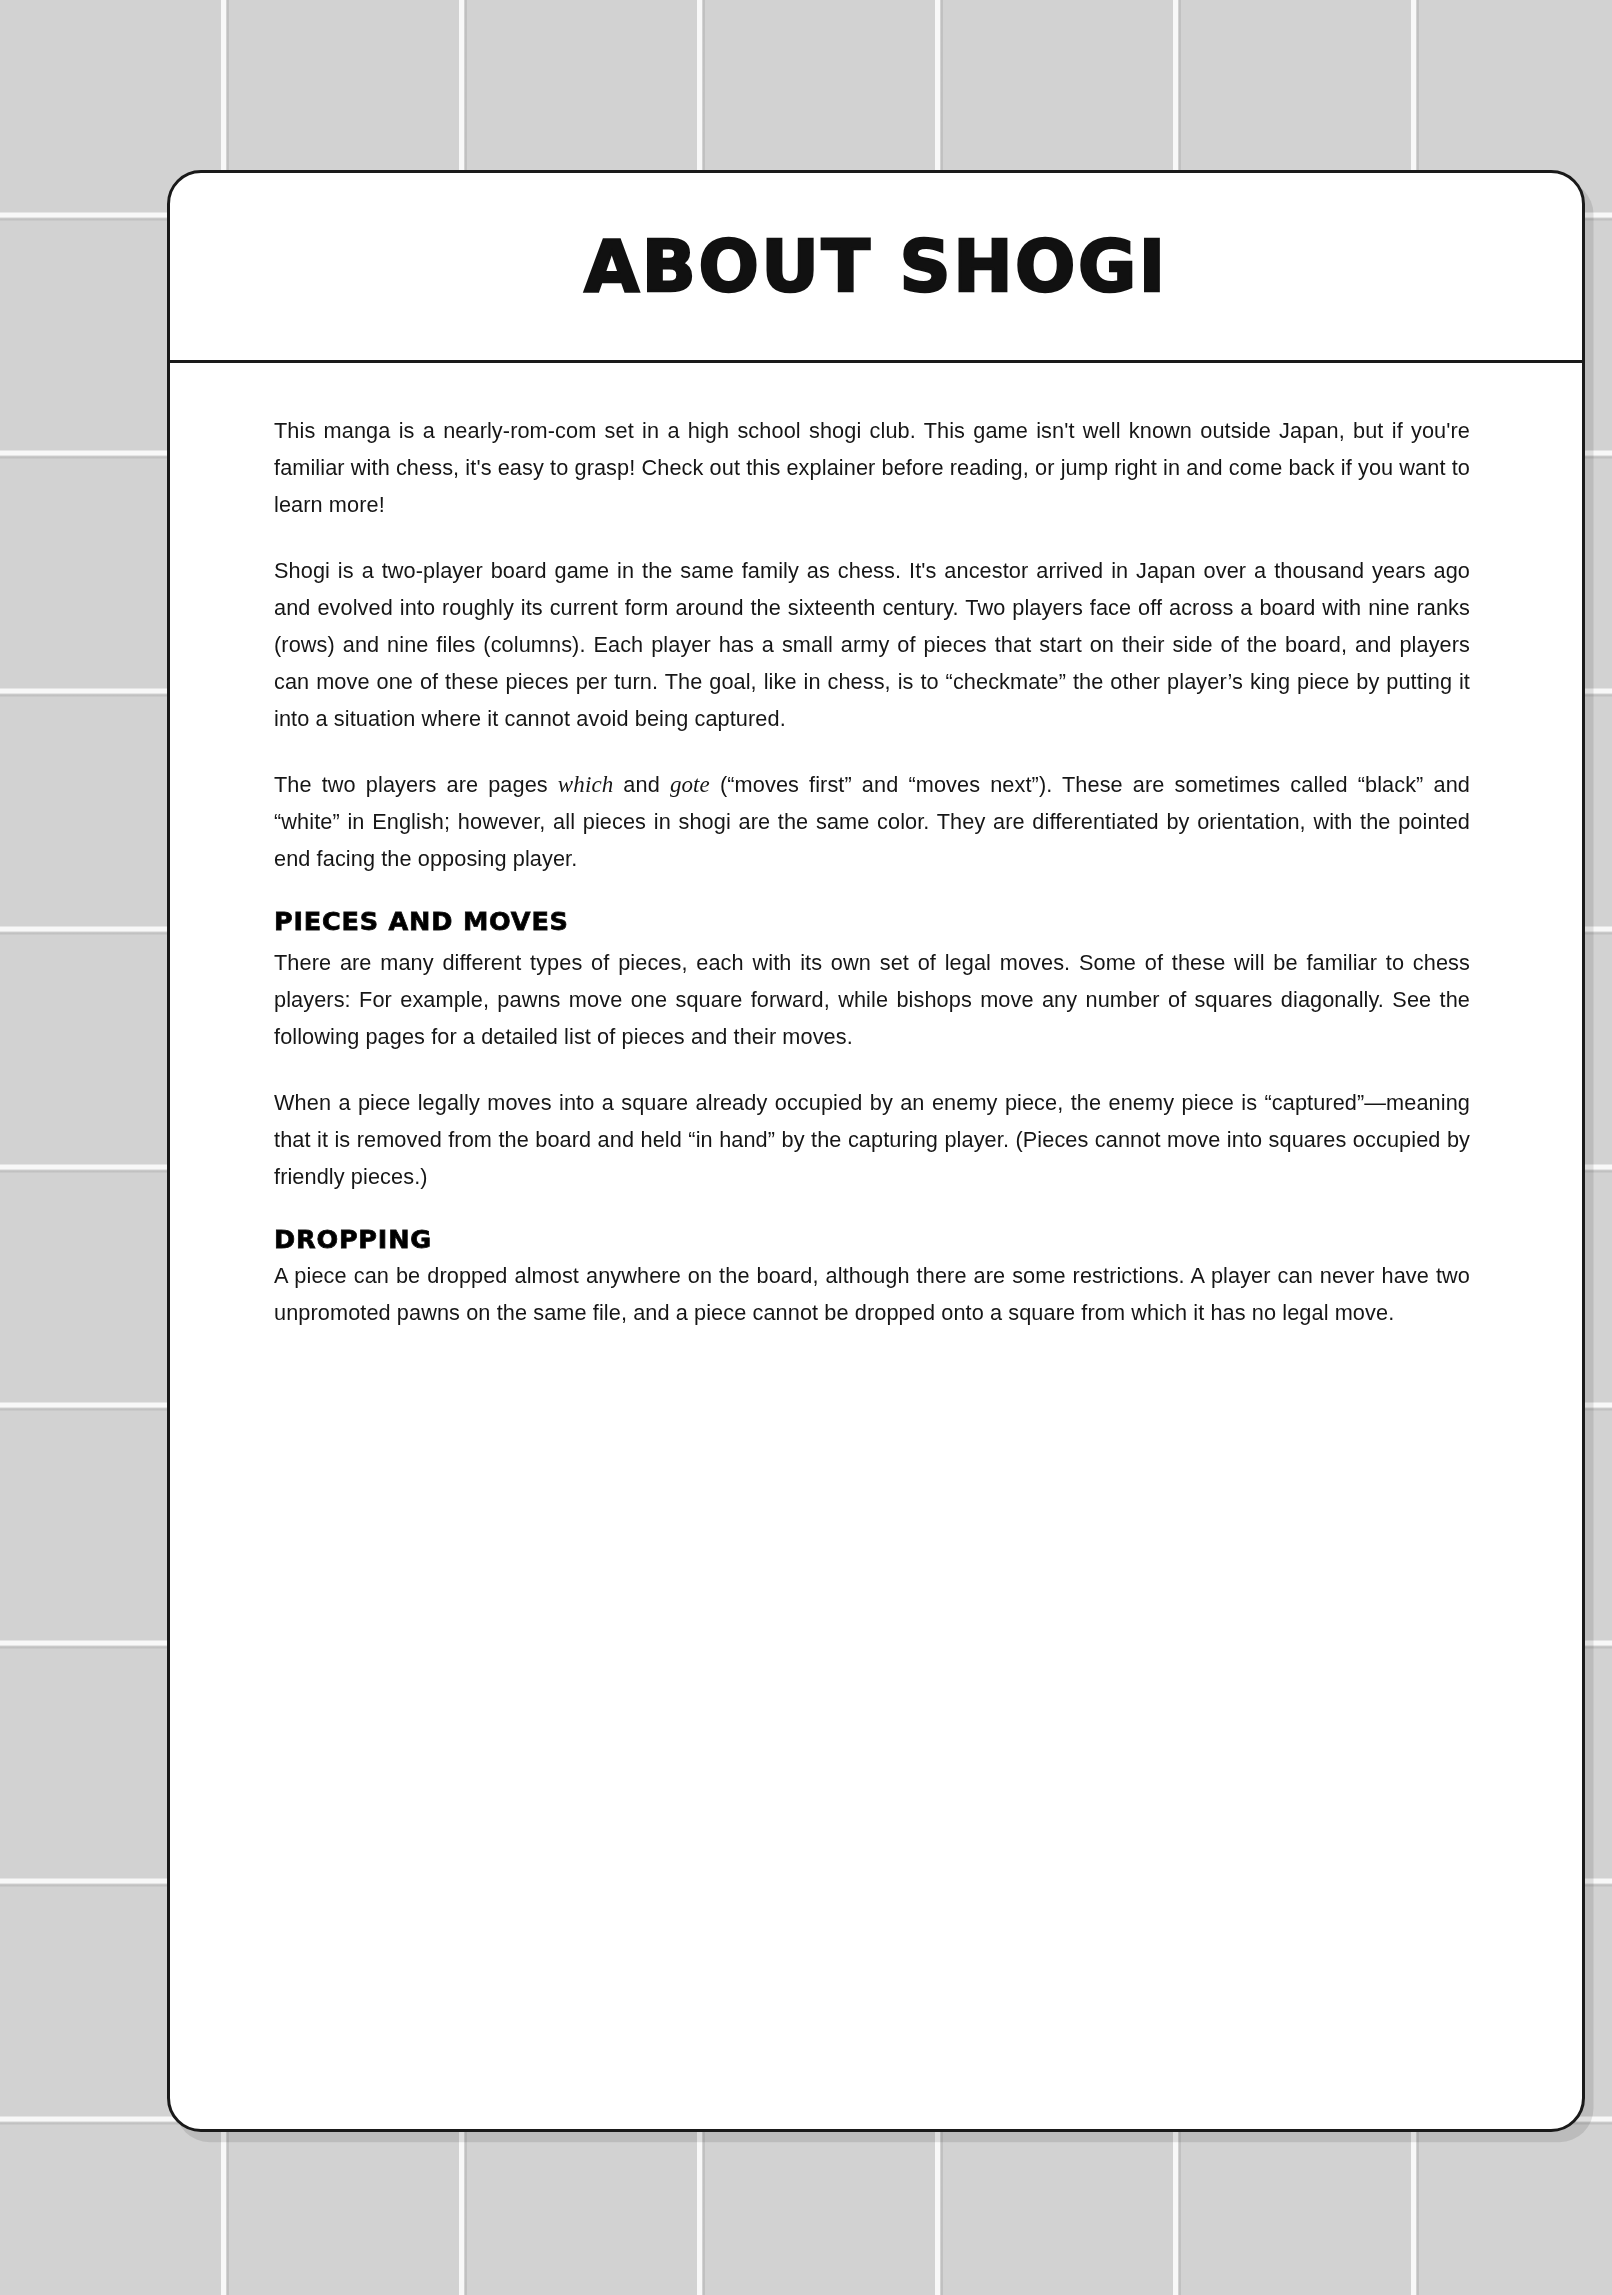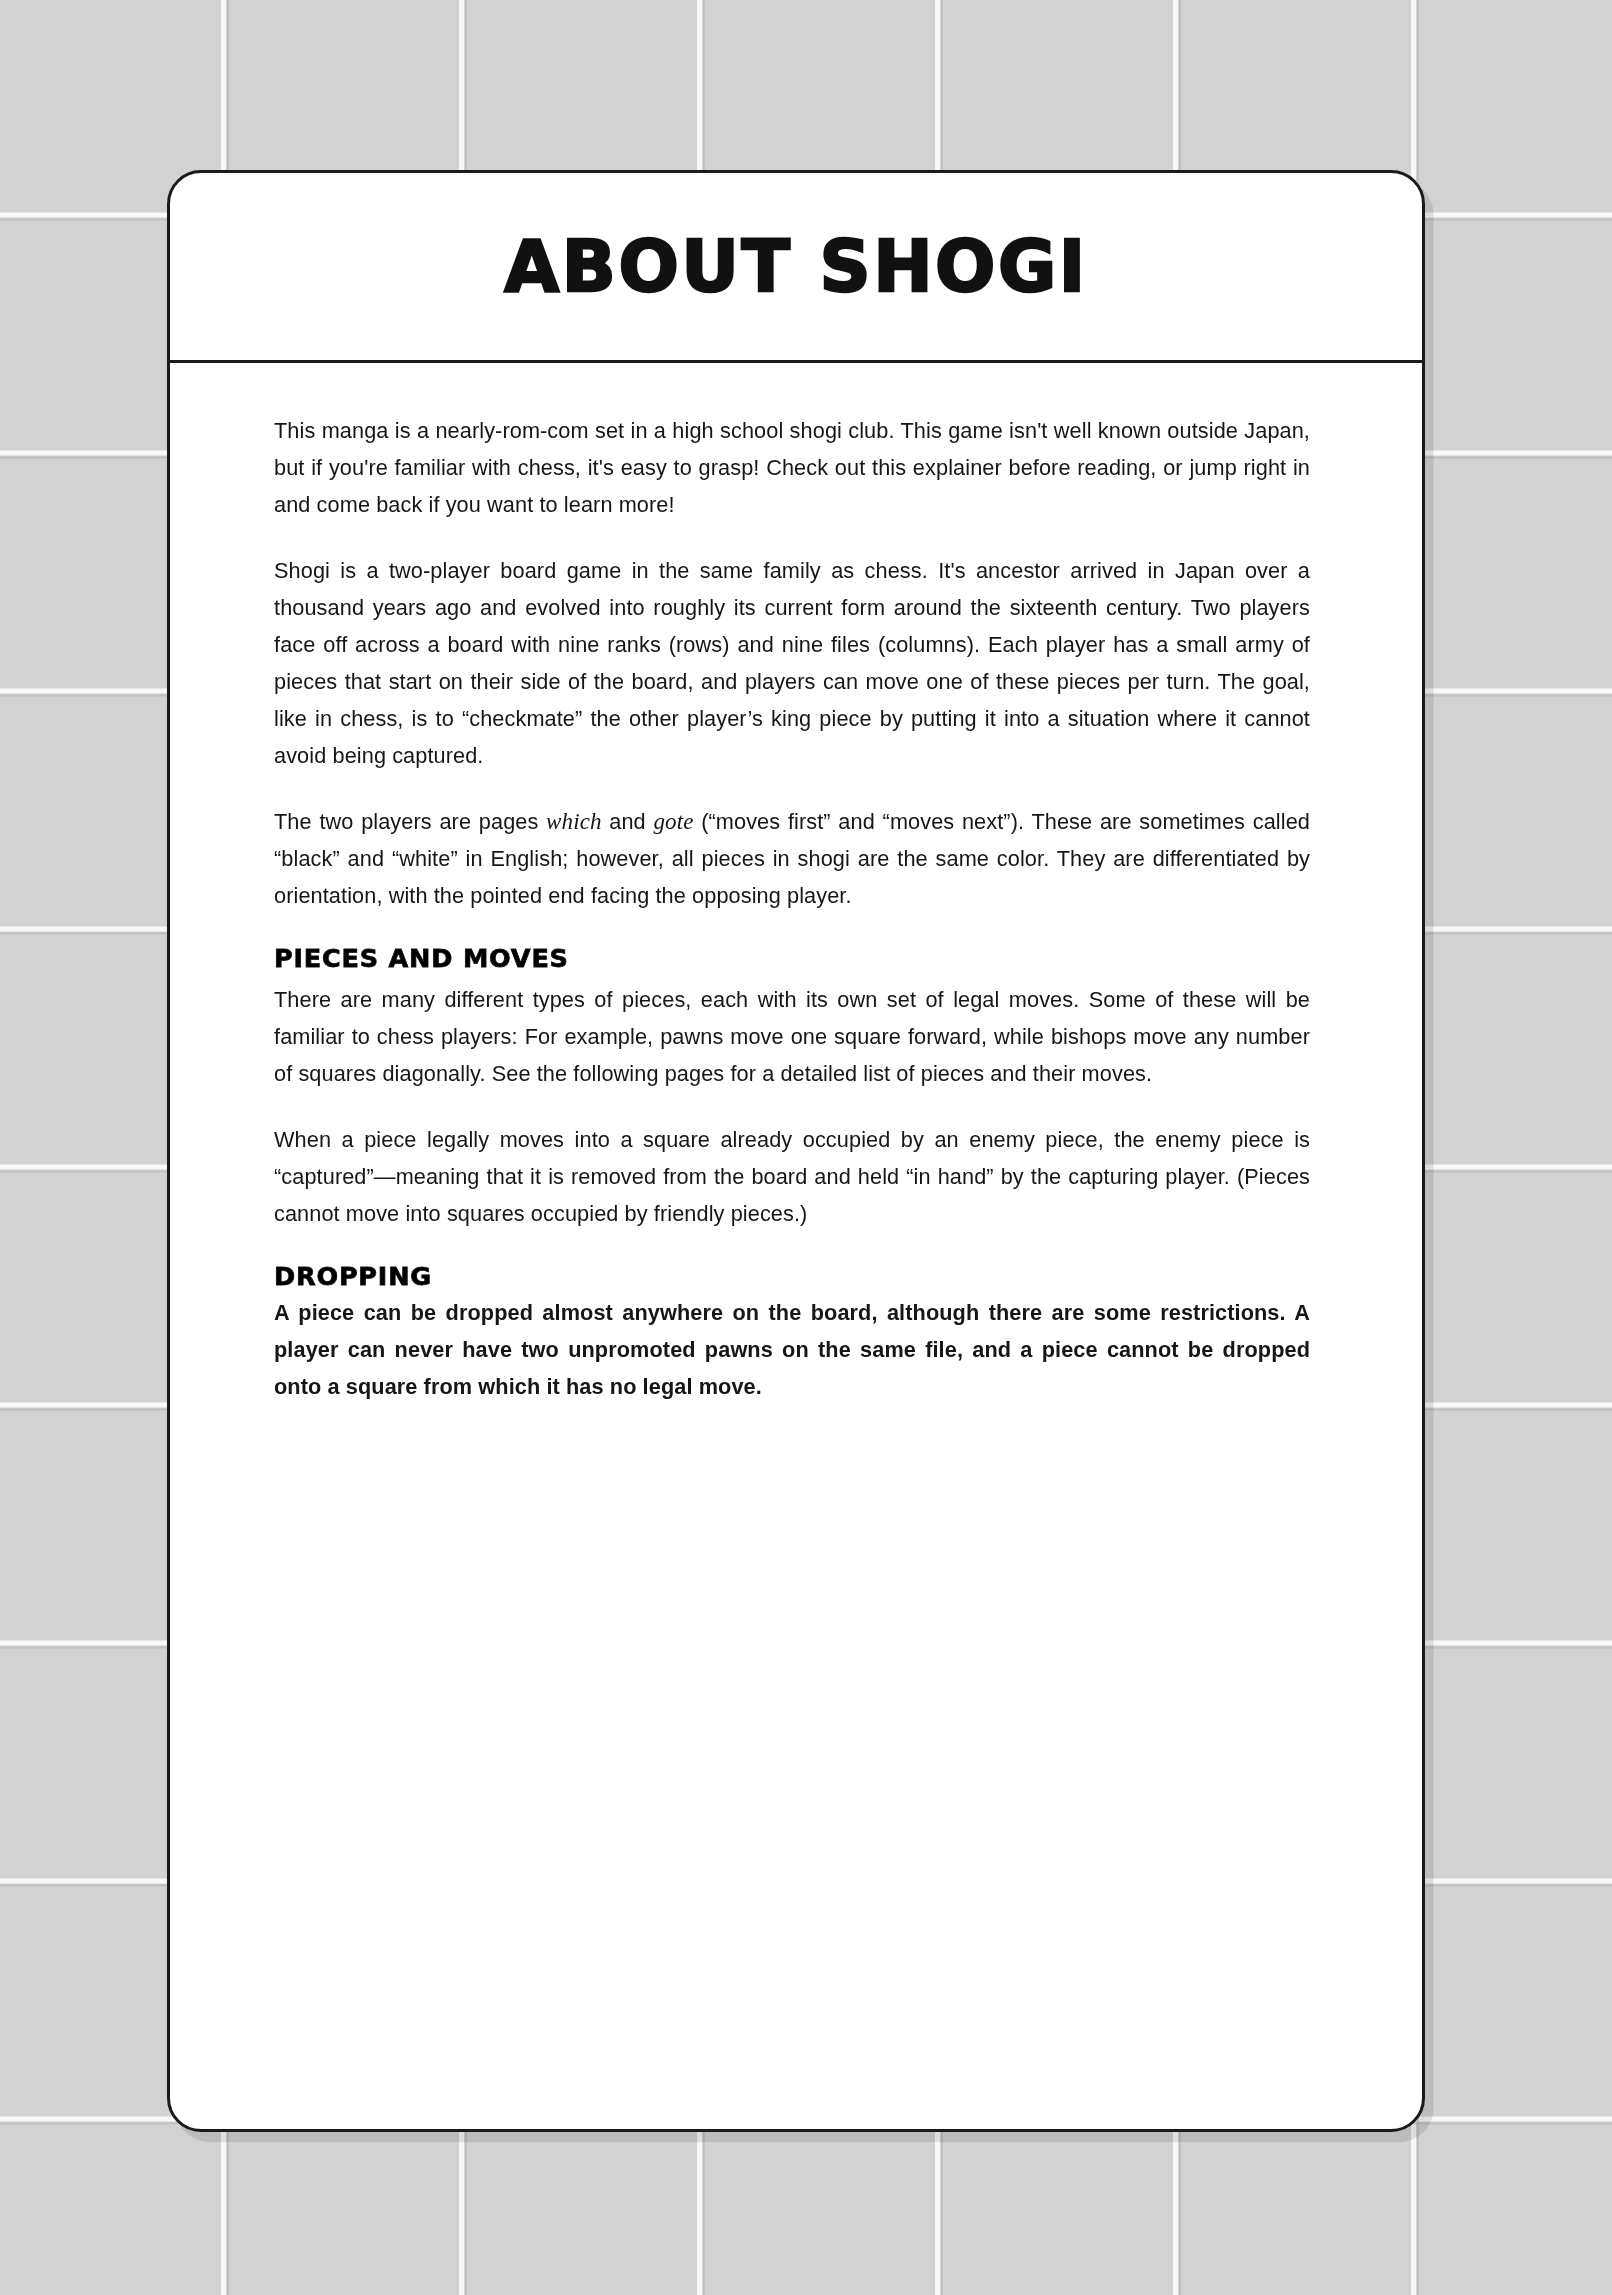--- a/index.html
+++ b/index.html
@@ -35,21 +35,21 @@
       linear-gradient(to bottom, rgba(160,160,160,0.35) 0 1.7px, transparent 1.7px);
     background-size: 238px 238px;
     background-position: -11px -19.5px;
   }
 
   
   #page-card {
     position: absolute;
     left: 167px;
     top: 170px;
-    width: 1258px;
+    width: 1418px;
     height: 1962px;
     background: #ffffff;
     border: 3.4px solid #1a1a1a;
     border-radius: 34px;
     box-sizing: border-box;
     box-shadow: 8.5px 10.2px 0 rgba(0,0,0,0.10);
   }
 
   #title-bar {
     height: 187px;
@@ -74,21 +74,21 @@
   }
 
   .para {
     font-size: 21.7px;
     line-height: 37px;
     color: #161616;
     text-align: justify;
     margin: 0 0 29px 0;
     letter-spacing: 0.1px;
   }
-  .para:last-child { margin-bottom: 0; font-weight: bold; }
+  .para:last-child { margin-bottom: 0; }
 
   .section-heading {
     font-family: "DejaVu Sans", sans-serif;
     font-weight: 900;
     font-size: 25.5px;
     letter-spacing: 0.8px;
     color: #000000;
     text-transform: uppercase;
     margin: 25.5px 0 3.4px 0;
     -webkit-text-stroke: 0.8px #111111;

